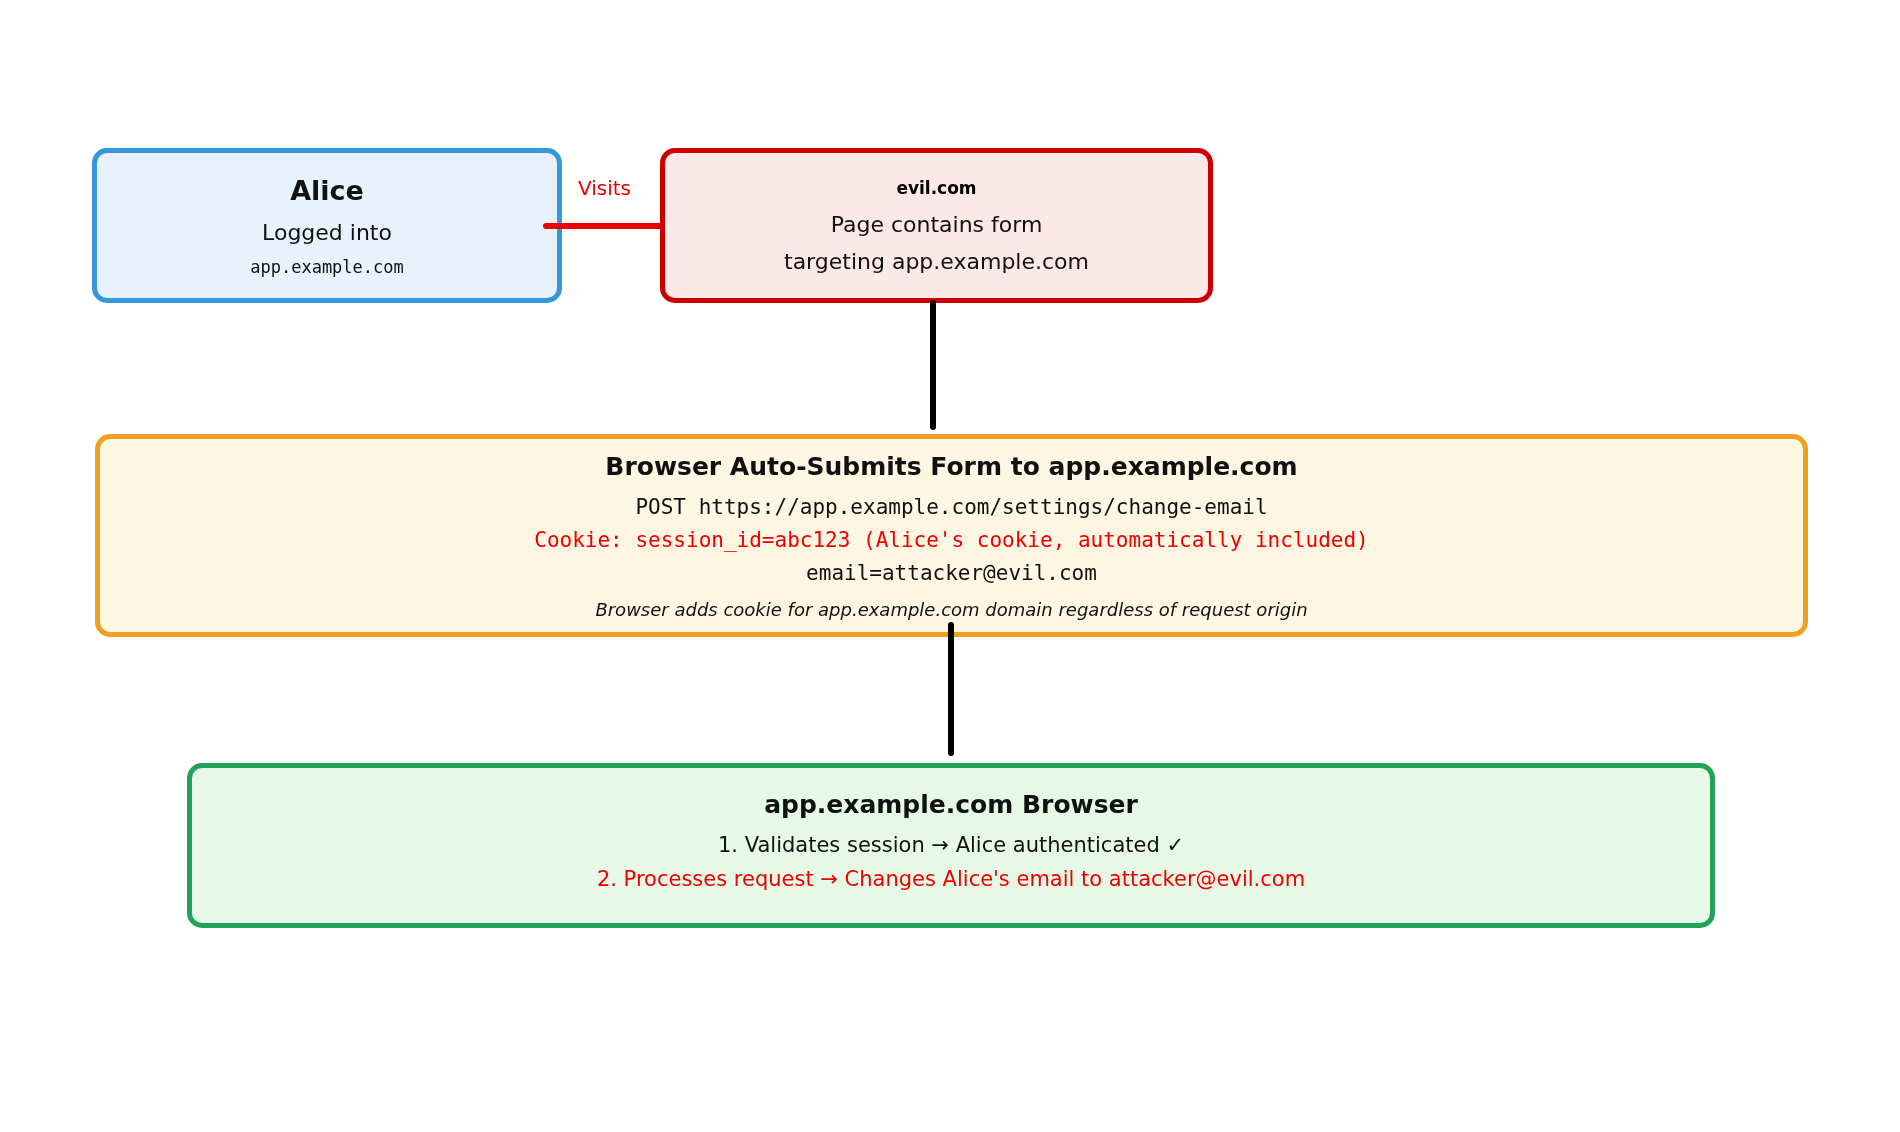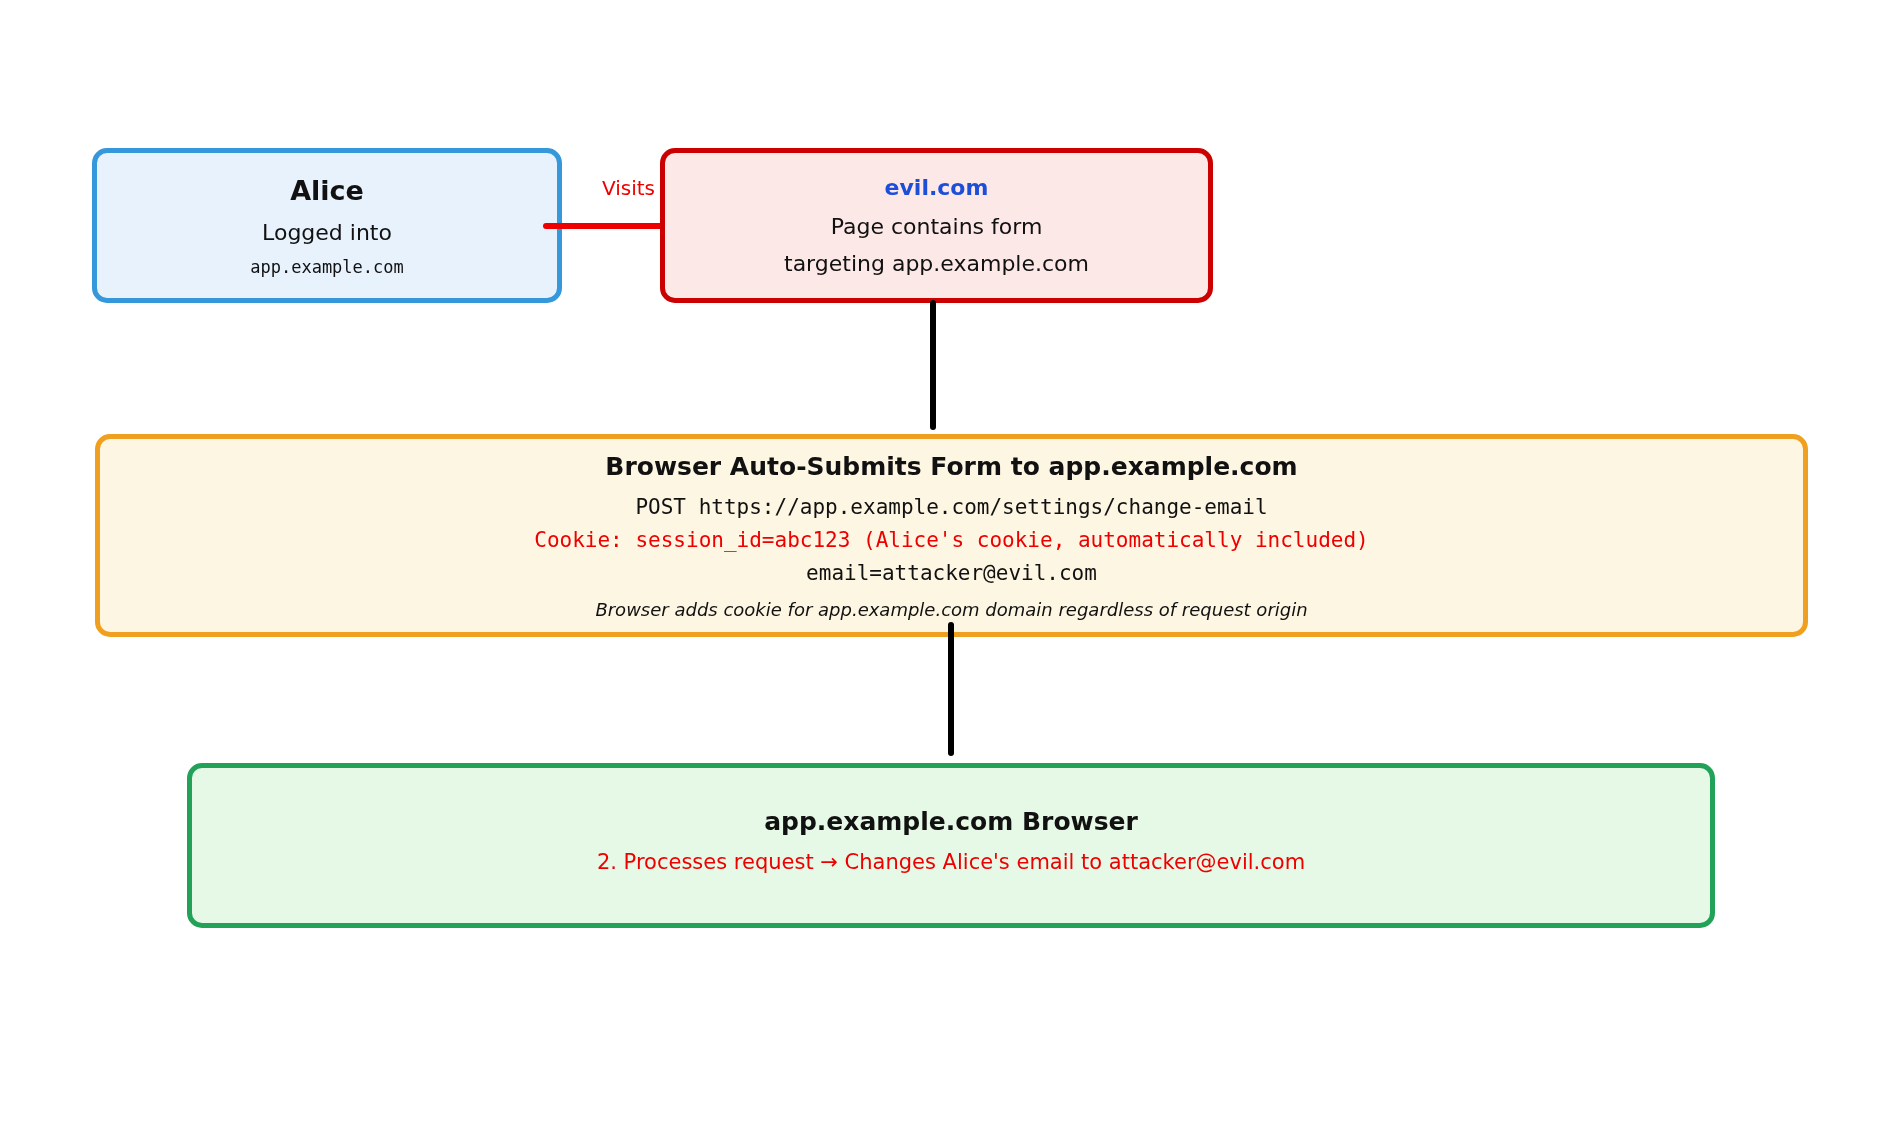--- a/index.html
+++ b/index.html
@@ -59,23 +59,23 @@
   
   .node-evil {
     left: 660px;
     top: 148px;
     width: 553px;
     height: 155px;
     background: #fde8e8;
     border: 5px solid #cc0000;
   }
   .node-evil .title {
-    font-size: 22px;
-    font-weight: bold;
-    color: #1d4ed8;
+    font-size: 17px;
+    font-weight: bold;
+    color: #000000;
     margin-bottom: 14px;
   }
   .node-evil .line1 {
     font-size: 22px;
     color: #111111;
     margin-bottom: 12px;
   }
   .node-evil .line2 {
     font-size: 22px;
     color: #111111;
@@ -161,21 +161,20 @@
   }
   .edge-label {
     position: absolute;
     font-size: 20px;
     color: #ee0000;
     white-space: nowrap;
   }
   .label-visits {
     left: 578px;
     top: 176px;
-    margin-left: 24px;
   }
   .conn-evil-browser {
     left: 930px;
     top: 300px;
     height: 130px;
   }
   .conn-browser-server {
     left: 948px;
     top: 622px;
     height: 134px;
@@ -208,16 +207,17 @@
     <div class="mono">POST https://app.example.com/settings/change-email</div>
     <div class="mono alert">Cookie: session_id=abc123 (Alice's cookie, automatically included)</div>
     <div class="mono">email=attacker@evil.com</div>
     <div class="note">Browser adds cookie for app.example.com domain regardless of request origin</div>
   </div>
 
   <div class="conn-v conn-browser-server"></div>
 
   <div class="node node-server">
     <div class="title">app.example.com Browser</div>
+    <div class="step">1. Validates session → Alice authenticated ✓</div>
     <div class="step alert">2. Processes request → Changes Alice's email to attacker@evil.com</div>
   </div>
 
 </div>
 
 </body></html>

